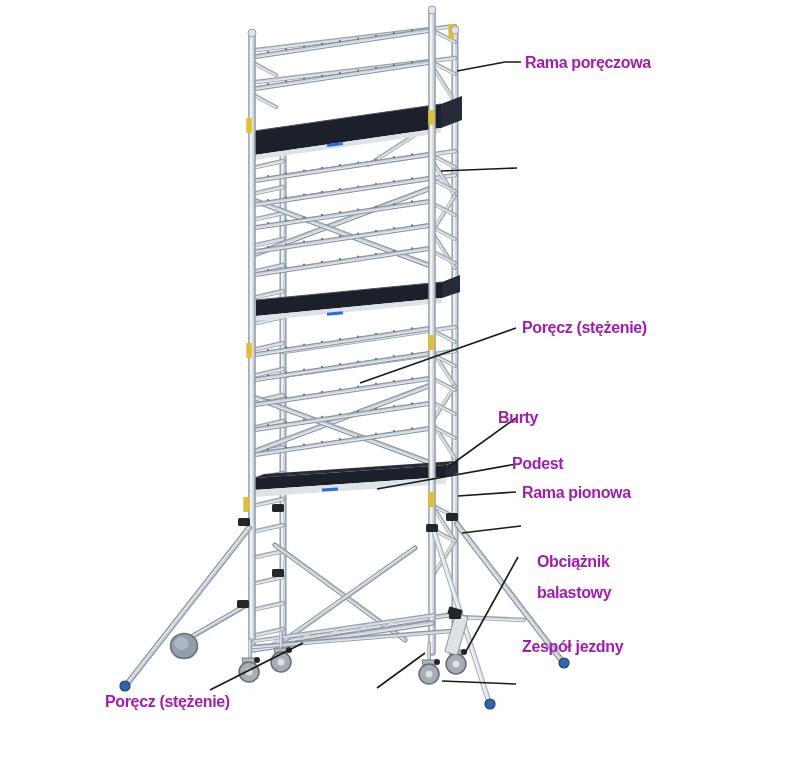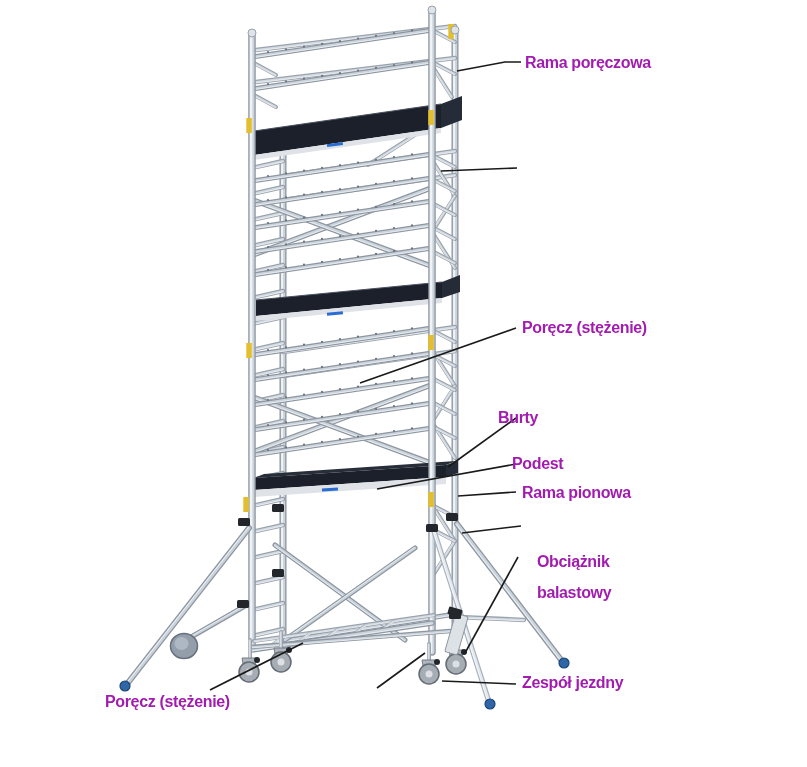--- a/index.html
+++ b/index.html
@@ -6,21 +6,21 @@
   .stage{position:relative;width:807px;height:767px;background:#fff;overflow:hidden;font-family:"Liberation Sans",sans-serif;}
   .label{position:absolute;font-weight:700;font-size:16px;line-height:21px;color:#a21caf;white-space:nowrap;letter-spacing:-0.35px;}
   #lab-0{left:525px;top:52px}
   #lab-1{left:522px;top:160px}
   #lab-2{left:522px;top:317px}
   #lab-3{left:498px;top:407px}
   #lab-4{left:512px;top:453px}
   #lab-5{left:522px;top:482px}
   #lab-6{left:524px;top:516px}
   #lab-7{left:522px;top:546px;width:104px;white-space:normal;line-height:31px;margin-left:15px;}
-  #lab-8{left:522px;top:672px}
+  #lab-8{left:522px;top:636px}
   #lab-9{left:105px;top:691px}
   #lab-10{left:270px;top:691px}
 </style>
 </head>
 <body>
 
 <div class="stage">
   <svg id="sc" width="807" height="767" viewBox="0 0 807 767">
     <g id="gBack">
         <line x1="283" y1="140" x2="283" y2="643" stroke="#8d96a1" stroke-width="7" stroke-linecap="round"></line>

